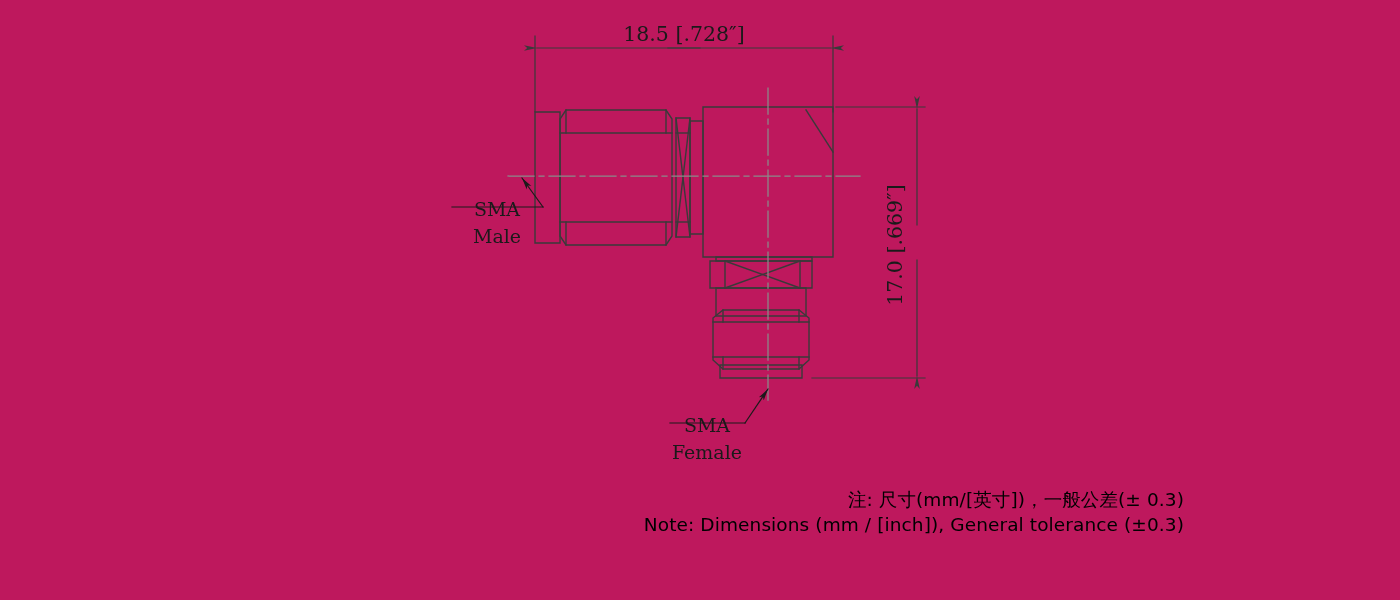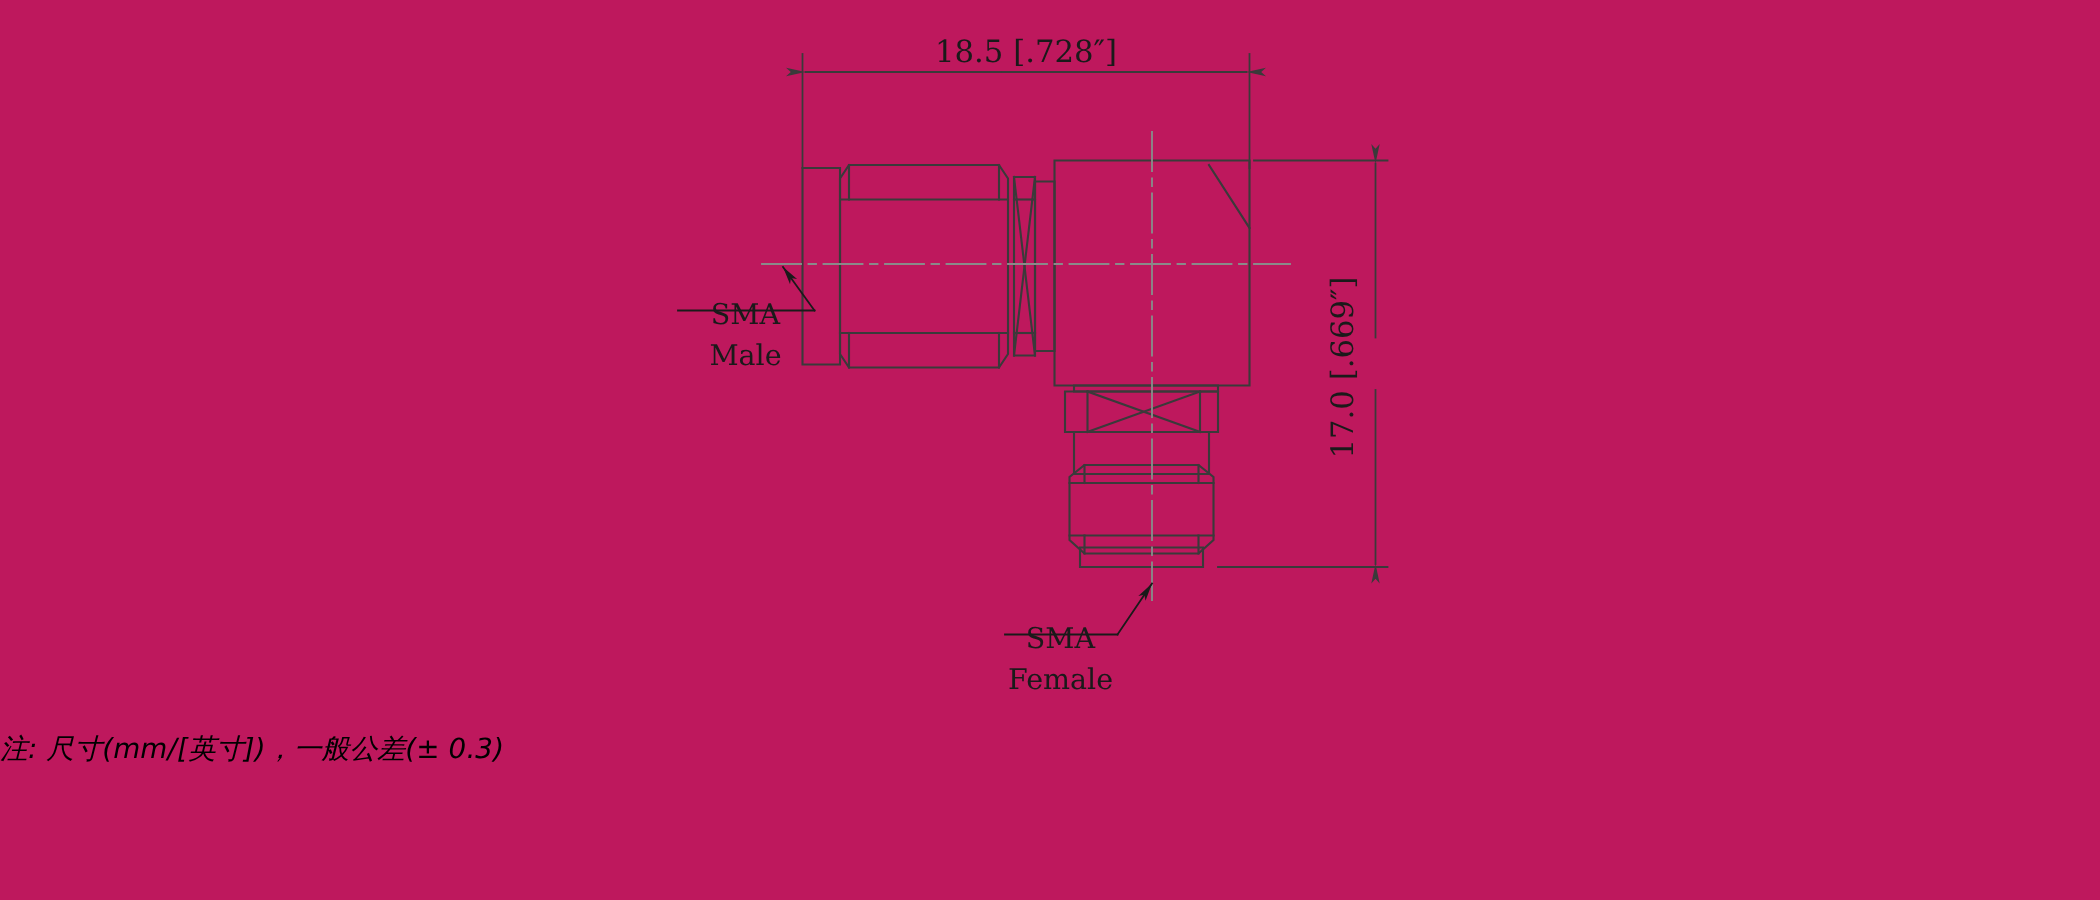--- a/index.html
+++ b/index.html
@@ -25,23 +25,22 @@
     top: 0;
     width: 1400px;
     height: 600px;
     display: block;
   }
   .notes {
     position: absolute;
     left: 0;
     top: 487px;
     width: 1184px;
-    text-align: left;
+    text-align: right;
     color: #000000;
-    font-style: italic;
   }
   .note-line {
     font-family: "DejaVu Sans", "Liberation Sans", sans-serif;
     font-size: 18.5px;
     line-height: 25px;
     letter-spacing: 0.1px;
     white-space: pre;
   }
   .note-line.cn {
     font-size: 18.5px;
@@ -156,15 +155,16 @@
 
     <text class="lbl" x="497" y="216" font-size="19" text-anchor="middle">SMA</text>
     <text class="lbl" x="497" y="243" font-size="19" text-anchor="middle">Male</text>
 
     <text class="lbl" x="707" y="432" font-size="19" text-anchor="middle">SMA</text>
     <text class="lbl" x="707" y="459" font-size="19" text-anchor="middle">Female</text>
   </svg>
 
   <div class="notes">
     <div class="note-line cn">注: 尺寸(mm/[英寸])，一般公差(± 0.3)</div>
+    <div class="note-line en">Note: Dimensions (mm / [inch]), General tolerance (±0.3)</div>
   </div>
 
 </div>
 
 </body></html>

